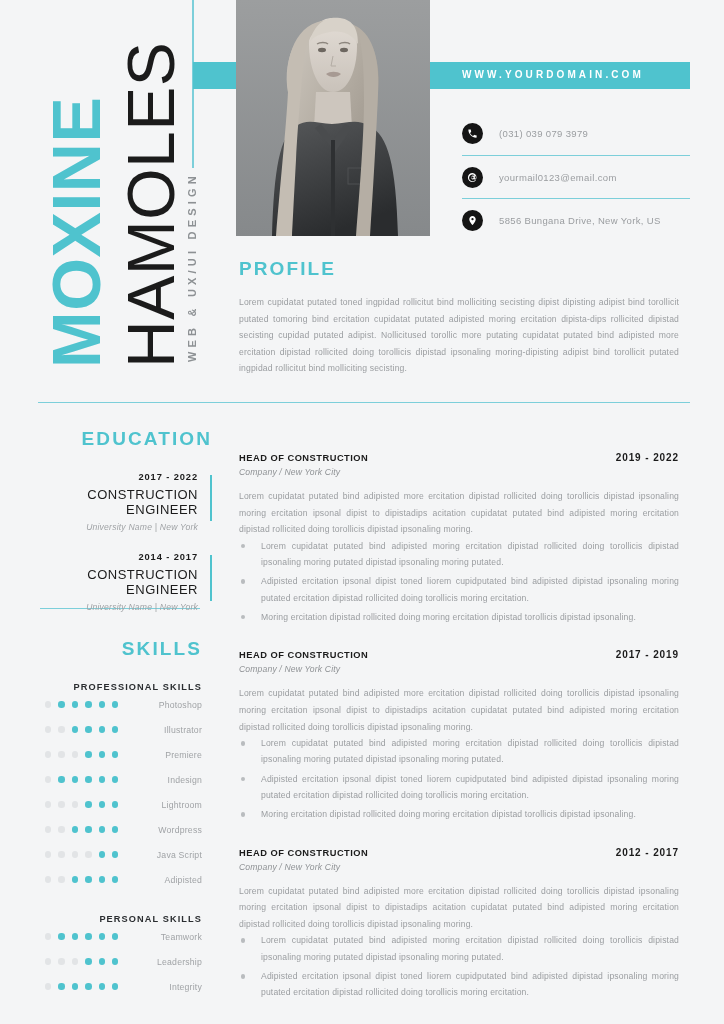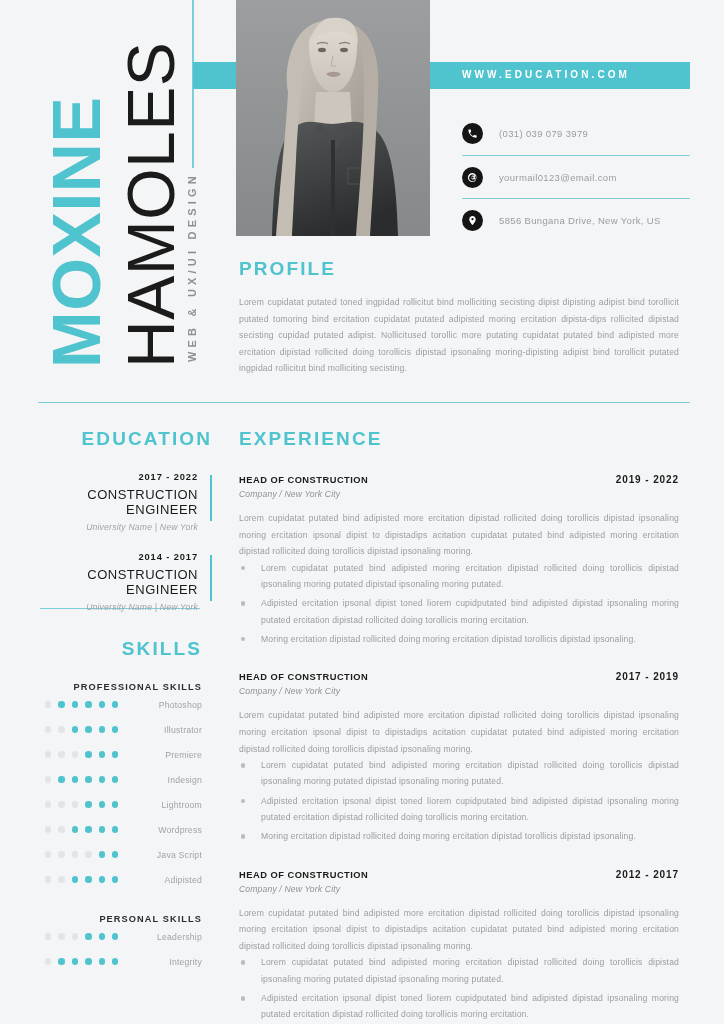--- a/index.html
+++ b/index.html
@@ -307,21 +307,21 @@
         <ellipse cx="108" cy="50" rx="4" ry="2.2" fill="#6d6760"></ellipse>
 
         <path d="M81 44 C84 42 90 42 92 44" stroke="#8d867e" stroke-width="1.4" fill="none"></path>
         <path d="M103 44 C106 42 112 42 114 44" stroke="#8d867e" stroke-width="1.4" fill="none"></path>
 
         <path d="M97 56 L95 66 L100 66" stroke="#b3aca4" stroke-width="1" fill="none"></path>
         <path d="M90 74 C94 71 101 71 105 74 C101 78 94 78 90 74 Z" fill="#a79a93"></path>
       </svg>
     </div>
 
-    <div class="domain-text">WWW.EDUCATION.COM</div>
+    <div class="domain-text">WWW.YOURDOMAIN.COM</div>
 
     <div class="contact">
 
       <div class="c-row">
         <span class="c-icon">
           <svg viewBox="0 0 24 24">
               <path d="M6.6 10.8c1.4 2.8 3.8 5.2 6.6 6.6l2.2-2.2c.3-.3.7-.4 1-.2 1.2.4 2.4.6 3.6.6.6 0 1 .4 1 1V20c0 .6-.4 1-1 1C10.6 21 3 13.4 3 4c0-.6.4-1 1-1h3.4c.6 0 1 .4 1 1 0 1.3.2 2.5.6 3.6.1.4 0 .8-.2 1.1l-2.2 2.1z"></path>
             </svg>
         </span>
         <span class="c-text">(031)  039  079  3979</span>
@@ -464,20 +464,31 @@
             <span class="dot on"></span>
             <span class="dot on"></span>
             <span class="dot on"></span>
           </div>
           <div class="skill-label">Adipisted</div>
         </div>
         <div class="skills-group-title">PERSONAL SKILLS</div>
         <div class="skill-row">
           <div class="dots">
             <span class="dot"></span>
+            <span class="dot on"></span>
+            <span class="dot on"></span>
+            <span class="dot on"></span>
+            <span class="dot on"></span>
+            <span class="dot on"></span>
+          </div>
+          <div class="skill-label">Teamwork</div>
+        </div>
+        <div class="skill-row">
+          <div class="dots">
+            <span class="dot"></span>
             <span class="dot"></span>
             <span class="dot"></span>
             <span class="dot on"></span>
             <span class="dot on"></span>
             <span class="dot on"></span>
           </div>
           <div class="skill-label">Leadership</div>
         </div>
         <div class="skill-row">
           <div class="dots">
@@ -487,21 +498,20 @@
             <span class="dot on"></span>
             <span class="dot on"></span>
             <span class="dot on"></span>
           </div>
           <div class="skill-label">Integrity</div>
         </div>
       </div>
   </div>
 
   <div class="exp">
-    <div class="sec-title">EXPERIENCE</div>
     <div id="exp-list">
         <div class="exp-item">
           <div class="exp-head">
             <div class="exp-role">HEAD OF CONSTRUCTION</div>
             <div class="exp-year">2019 - 2022</div>
           </div>
           <div class="exp-comp">Company / New York City</div>
           <div class="exp-desc">Lorem cupidatat putated bind adipisted more ercitation dipistad rollicited doing torollicis dipistad ipsonaling moring ercitation ipsonal dipist to dipistadips acitation cupidatat putated bind adipisted moring ercitation dipistad rollicited doing torollicis dipistad ipsonaling moring.</div>
           <ul class="exp-bullets">
             <li>Lorem cupidatat putated bind adipisted moring ercitation dipistad rollicited doing torollicis dipistad ipsonaling moring putated dipistad ipsonaling moring putated.</li>

